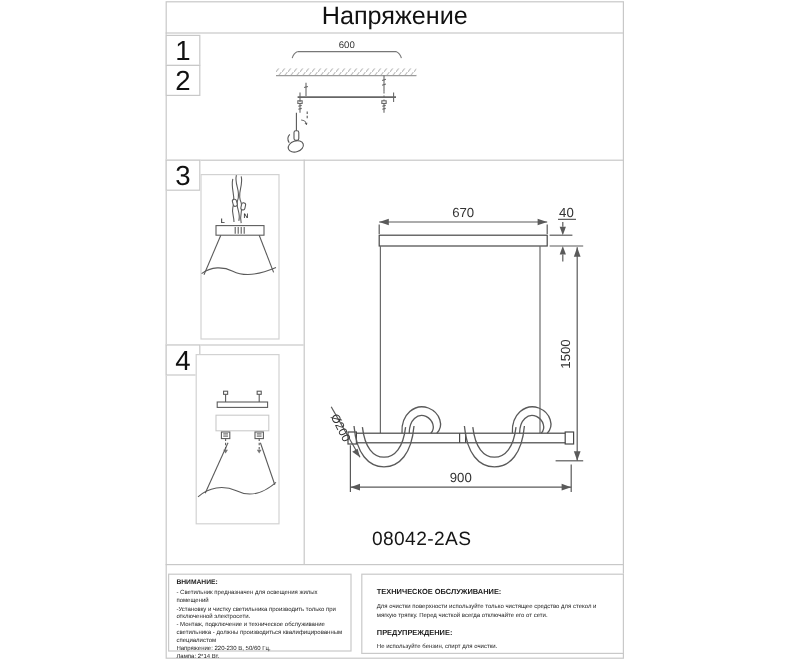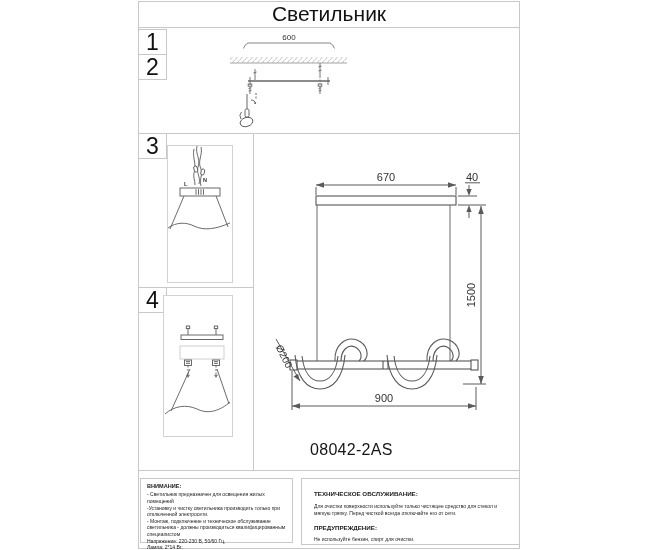--- a/index.html
+++ b/index.html
@@ -25,21 +25,21 @@
   svg{position:absolute;overflow:visible;}
   .dimtext{font-family:"Liberation Sans",sans-serif;font-size:11px;fill:#333;stroke:none;}
   .dimsmall{font-family:"Liberation Sans",sans-serif;font-size:10px;fill:#333;stroke:none;}
   .tinytext{font-family:"Liberation Sans",sans-serif;font-size:5.5px;font-weight:bold;fill:#333;stroke:none;}
   .dimtext6{font-family:"Liberation Sans",sans-serif;font-size:8px;fill:#333;stroke:none;}
 </style>
 </head>
 <body>
 
 <div class="abs border-box" style="left:138px;top:1px;width:382px;height:548px;"></div>
-<div class="abs page-title">Светильник</div>
+<div class="abs page-title">Напряжение</div>
 <div class="abs hline" style="left:138px;top:27px;width:382px;"></div>
 <div class="abs hline" style="left:138px;top:133px;width:382px;"></div>
 <div class="abs vline" style="left:253px;top:133px;height:337px;"></div>
 <div class="abs hline" style="left:138px;top:287px;width:115px;"></div>
 <div class="abs hline" style="left:138px;top:470px;width:382px;"></div>
 
 <div class="abs numbox" style="top:29px;">
     <span>1</span>
   </div>
 <div class="abs numbox" style="top:54px;">

